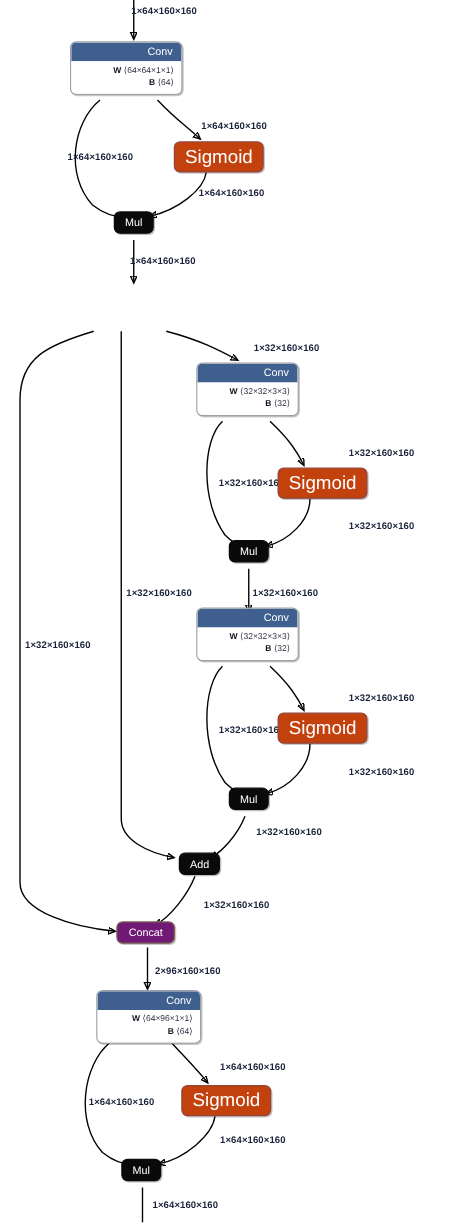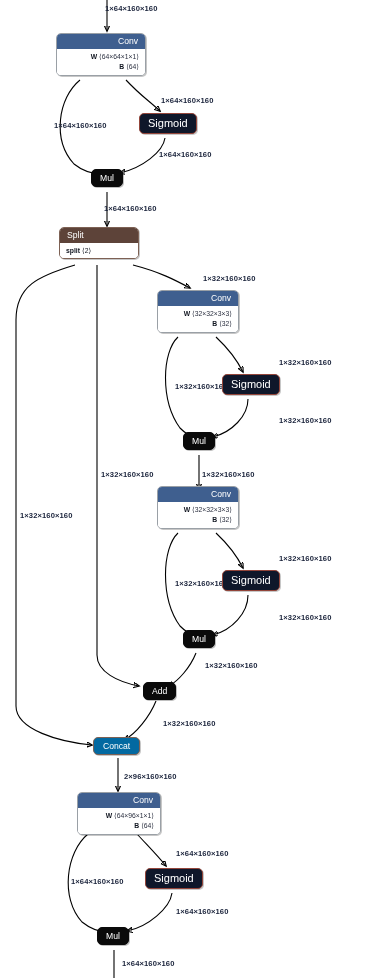--- a/index.html
+++ b/index.html
@@ -23,27 +23,27 @@
   .conv .row b{font-weight:bold;margin-right:2px;}
   .conv .row span.v{color:#2b3040;}
   
   .brown{border:1px solid #7d6154;border-radius:5px;background:#fff;
          box-shadow:1px 1px 0 rgba(0,0,0,.22);overflow:hidden;}
   .brown .hdr{background:#5d4339;color:#fff;font-size:8.6px;
               padding:3px 7px 3.5px 7px;line-height:1;}
   .brown .body{padding:2.5px 6px 3px 6px;background:#fff;}
   .brown .row{font-size:6.8px;color:#101520;white-space:nowrap;line-height:1.4;}
   .brown .row b{font-weight:bold;margin-right:2px;}
-  .pill-brown{background:#0369a1;color:#fff;border-radius:5px;
+  .pill-brown{background:#701a75;color:#fff;border-radius:5px;
               font-size:8.6px;padding:3.5px 9px 4px 9px;line-height:1;
               box-shadow:1px 1px 0 rgba(0,0,0,.22);white-space:nowrap;
               border:1px solid #7d6154;}
   
-  .pill-red{background:#0f172a;color:#fff;border-radius:5px;
-            font-size:11px;padding:3.5px 8px 4px 8px;line-height:1;
+  .pill-red{background:#c2410c;color:#fff;border-radius:5px;
+            font-size:15px;padding:3.5px 8px 4px 8px;line-height:1;
             box-shadow:1px 1px 0 rgba(0,0,0,.22);white-space:nowrap;
             border:1px solid #93453a;}
   
   .pill-black{background:#0a0a0a;color:#fff;border-radius:5px;
               font-size:8.6px;padding:3.5px 8px 4px 8px;line-height:1;
               box-shadow:1px 1px 0 rgba(0,0,0,.25);white-space:nowrap;
               border:1px solid #0a0a0a;}
 </style>
 </head>
 <body>
@@ -133,26 +133,20 @@
     <div class="body">
       <div class="row"><b>W</b><span class="v">⟨64×64×1×1⟩</span></div>
       <div class="row"><b>B</b><span class="v">⟨64⟩</span></div>
     </div>
   </div>
 
   <div class="node pill-red" style="left:139px;top:113px;">Sigmoid</div>
 
   <div class="node pill-black" style="left:91px;top:169px;">Mul</div>
 
-  <div class="node brown" style="left:59px;top:227px;width:78px;">
-    <div class="hdr">Split</div>
-    <div class="body">
-      <div class="row"><b>split</b><span class="v">⟨2⟩</span></div>
-    </div>
-  </div>
 
   <div class="node conv" style="left:157px;top:290px;width:80px;">
     <div class="hdr">Conv</div>
     <div class="body">
       <div class="row"><b>W</b><span class="v">⟨32×32×3×3⟩</span></div>
       <div class="row"><b>B</b><span class="v">⟨32⟩</span></div>
     </div>
   </div>
 
   <div class="node pill-red" style="left:222px;top:374px;">Sigmoid</div>

